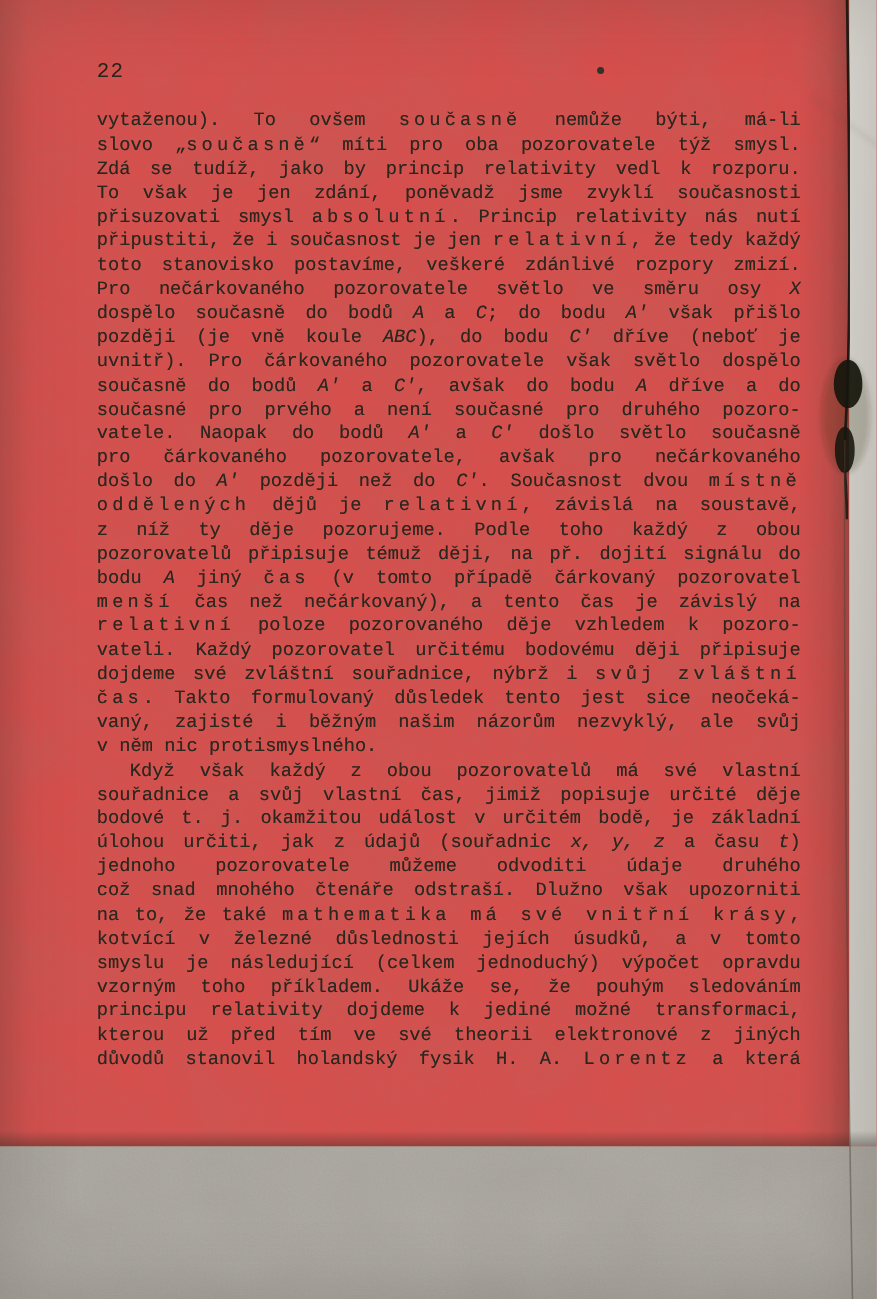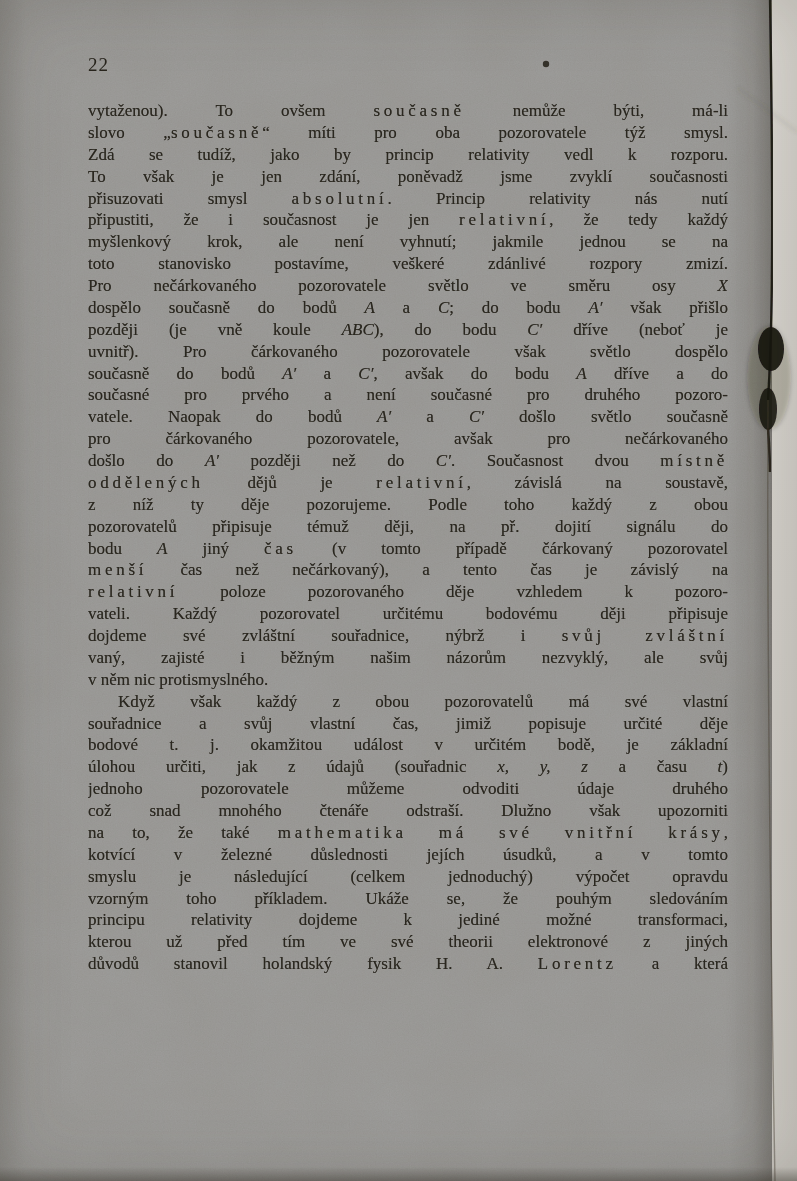--- a/index.html
+++ b/index.html
@@ -6,23 +6,23 @@
     margin: 0;
     padding: 0;
     width: 797px;
     height: 1181px;
     overflow: hidden;
     background: #b9b6b0;
   }
   #page {
     position: relative;
     width: 797px;
-    height: 1181px;
-    background: #a3a3a3;
-    font-family: Liberation Serif, serif;
+    height: 1042px;
+    background: #ef4444;
+    font-family: Liberation Mono, monospace;
     color: #2a271f;
   }
   .layer { position: absolute; top: 0; left: 0; width: 797px; height: 1181px; pointer-events: none; }
 
   
   #edge-light {
     position: absolute; top: 0; right: 0; width: 25px; height: 100%;
     background: linear-gradient(to bottom, #dbd8d2 0%, #d6d3cd 35%, #cfccc6 70%, #ccc9c3 100%);
   }
   
@@ -108,39 +108,39 @@
   <div id="page-number">22</div>
 
   <div id="text-column">
       <div class="paragraph">
         <div class="line"><span>vytaženou). To ovšem </span><span class="sp">současně</span><span> nemůže býti, má-li</span></div>
         <div class="line"><span>slovo „</span><span class="sp">současně</span><span>“ míti pro oba pozorovatele týž smysl.</span></div>
         <div class="line"><span>Zdá se tudíž, jako by princip relativity vedl k rozporu.</span></div>
         <div class="line"><span>To však je jen zdání, poněvadž jsme zvyklí současnosti</span></div>
         <div class="line"><span>přisuzovati smysl </span><span class="sp">absolutní</span><span>. Princip relativity nás nutí</span></div>
         <div class="line"><span>připustiti, že i současnost je jen </span><span class="sp">relativní</span><span>, že tedy každý</span></div>
-        <div class="line"><span>myšlenkový krok, ale není vyhnutí; jakmile jednou se na</span></div>
         <div class="line"><span>toto stanovisko postavíme, veškeré zdánlivé rozpory zmizí.</span></div>
         <div class="line"><span>Pro nečárkovaného pozorovatele světlo ve směru osy </span><span class="it">X</span></div>
         <div class="line"><span>dospělo současně do bodů </span><span class="it">A</span><span> a </span><span class="it">C</span><span>; do bodu </span><span class="it">A′</span><span> však přišlo</span></div>
         <div class="line"><span>později (je vně koule </span><span class="it">ABC</span><span>), do bodu </span><span class="it">C′</span><span> dříve (neboť je</span></div>
         <div class="line"><span>uvnitř). Pro čárkovaného pozorovatele však světlo dospělo</span></div>
         <div class="line"><span>současně do bodů </span><span class="it">A′</span><span> a </span><span class="it">C′</span><span>, avšak do bodu </span><span class="it">A</span><span> dříve a do</span></div>
         <div class="line"><span>současné pro prvého a není současné pro druhého pozoro-</span></div>
         <div class="line"><span>vatele. Naopak do bodů </span><span class="it">A′</span><span> a </span><span class="it">C′</span><span> došlo světlo současně</span></div>
         <div class="line"><span>pro čárkovaného pozorovatele, avšak pro nečárkovaného</span></div>
         <div class="line"><span>došlo do </span><span class="it">A′</span><span> později než do </span><span class="it">C′</span><span>. Současnost dvou </span><span class="sp">místně</span></div>
         <div class="line"><span class="sp">oddělených</span><span> dějů je </span><span class="sp">relativní</span><span>, závislá na soustavě,</span></div>
         <div class="line"><span>z níž ty děje pozorujeme. Podle toho každý z obou</span></div>
         <div class="line"><span>pozorovatelů připisuje témuž ději, na př. dojití signálu do</span></div>
         <div class="line"><span>bodu </span><span class="it">A</span><span> jiný </span><span class="sp">čas</span><span> (v tomto případě čárkovaný pozorovatel</span></div>
         <div class="line"><span class="sp">menší</span><span> čas než nečárkovaný), a tento čas je závislý na</span></div>
         <div class="line"><span class="sp">relativní</span><span> poloze pozorovaného děje vzhledem k pozoro-</span></div>
         <div class="line"><span>vateli. Každý pozorovatel určitému bodovému ději připisuje</span></div>
         <div class="line"><span>dojdeme své zvláštní souřadnice, nýbrž i </span><span class="sp">svůj zvláštní</span></div>
+        <div class="line"><span class="sp">čas</span><span>. Takto formulovaný důsledek tento jest sice neočeká-</span></div>
         <div class="line"><span>vaný, zajisté i běžným našim názorům nezvyklý, ale svůj</span></div>
         <div class="line last"><span>v něm nic protismyslného.</span></div>
       </div>
       <div class="paragraph">
         <div class="line indent"><span>Když však každý z obou pozorovatelů má své vlastní</span></div>
         <div class="line"><span>souřadnice a svůj vlastní čas, jimiž popisuje určité děje</span></div>
         <div class="line"><span>bodové t. j. okamžitou událost v určitém bodě, je základní</span></div>
         <div class="line"><span>úlohou určiti, jak z údajů (souřadnic </span><span class="it">x, y, z</span><span> a času </span><span class="it">t</span><span>)</span></div>
         <div class="line"><span>jednoho pozorovatele můžeme odvoditi údaje druhého</span></div>
         <div class="line"><span>což snad mnohého čtenáře odstraší. Dlužno však upozorniti</span></div>

